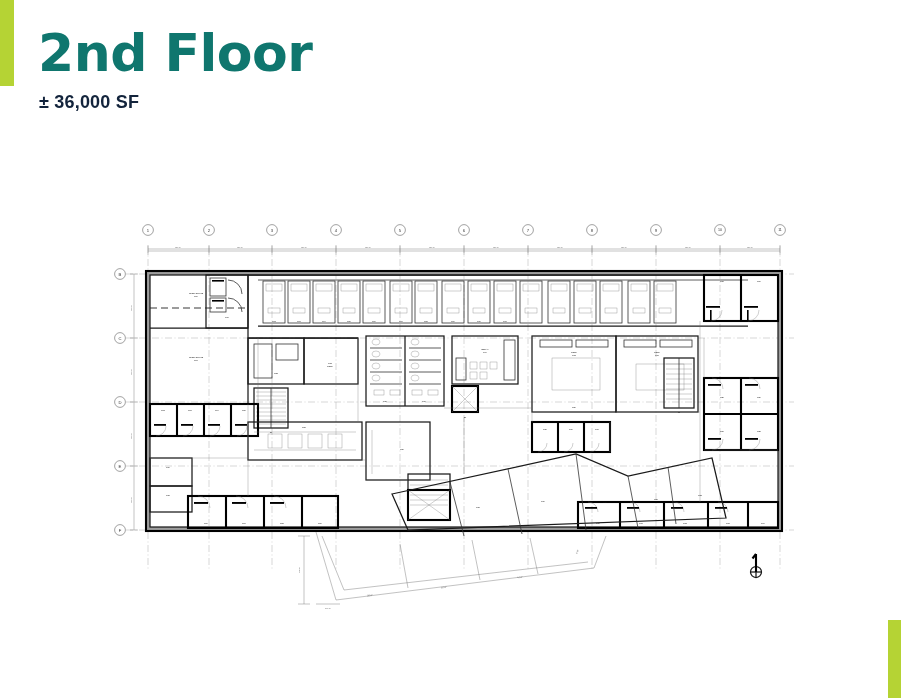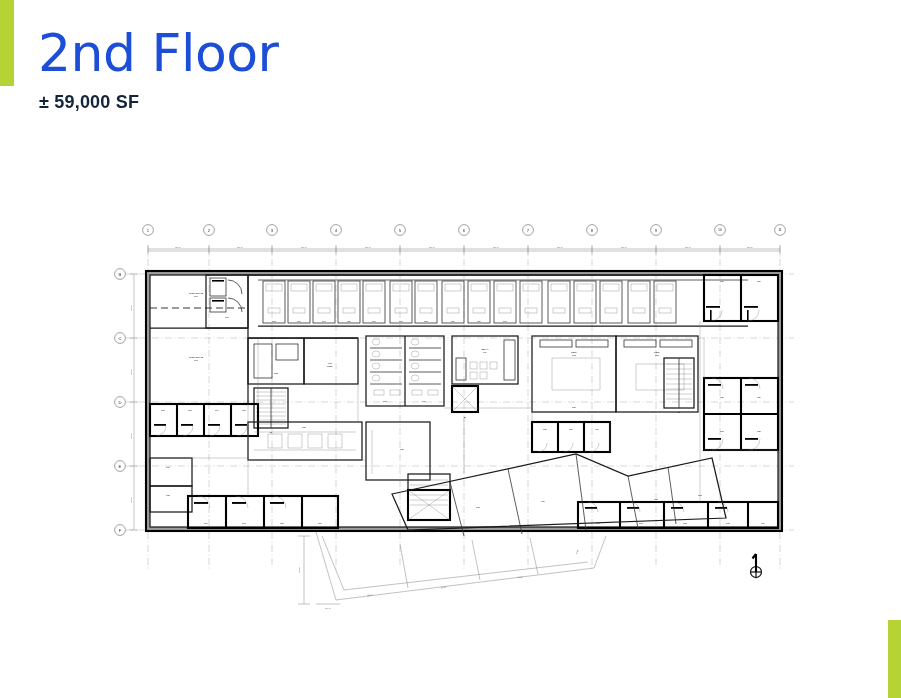--- a/index.html
+++ b/index.html
@@ -37,24 +37,24 @@
   
   #title-block {
     position: absolute;
     left: 38px;
     top: 24px;
     width: 520px;
   }
   #page-title {
     font-family: "DejaVu Sans", "Liberation Sans", sans-serif;
     font-size: 52px;
-    font-weight: 400;
+    font-weight: 700;
     line-height: 58px;
     letter-spacing: -0.5px;
-    color: #1d4ed8;
+    color: #0f766e;
     margin: 0;
     white-space: nowrap;
   }
   #page-subtitle {
     font-family: "Liberation Sans", sans-serif;
     font-size: 18px;
     font-weight: bold;
     letter-spacing: 0.2px;
     color: #13243c;
     margin: 10px 0 0 1px;
@@ -95,21 +95,21 @@
               fill:#555; text-anchor:middle; }
 </style>
 </head>
 <body>
 
 <div id="accent-bar-left"></div>
 <div id="accent-bar-right"></div>
 
 <div id="title-block">
   <h1 id="page-title">2nd Floor</h1>
-  <div id="page-subtitle">± 59,000 SF</div>
+  <div id="page-subtitle">± 36,000 SF</div>
 </div>
 
 <div id="floorplan-drawing">
 <svg id="floorplan-svg" viewBox="0 0 700 400" xmlns="http://www.w3.org/2000/svg">
 
   <g id="grid-lines">
 
     <line class="w-grid" x1="40" y1="28" x2="40" y2="352"></line>
     <line class="w-grid" x1="101" y1="28" x2="101" y2="352"></line>
     <line class="w-grid" x1="164" y1="28" x2="164" y2="352"></line>

